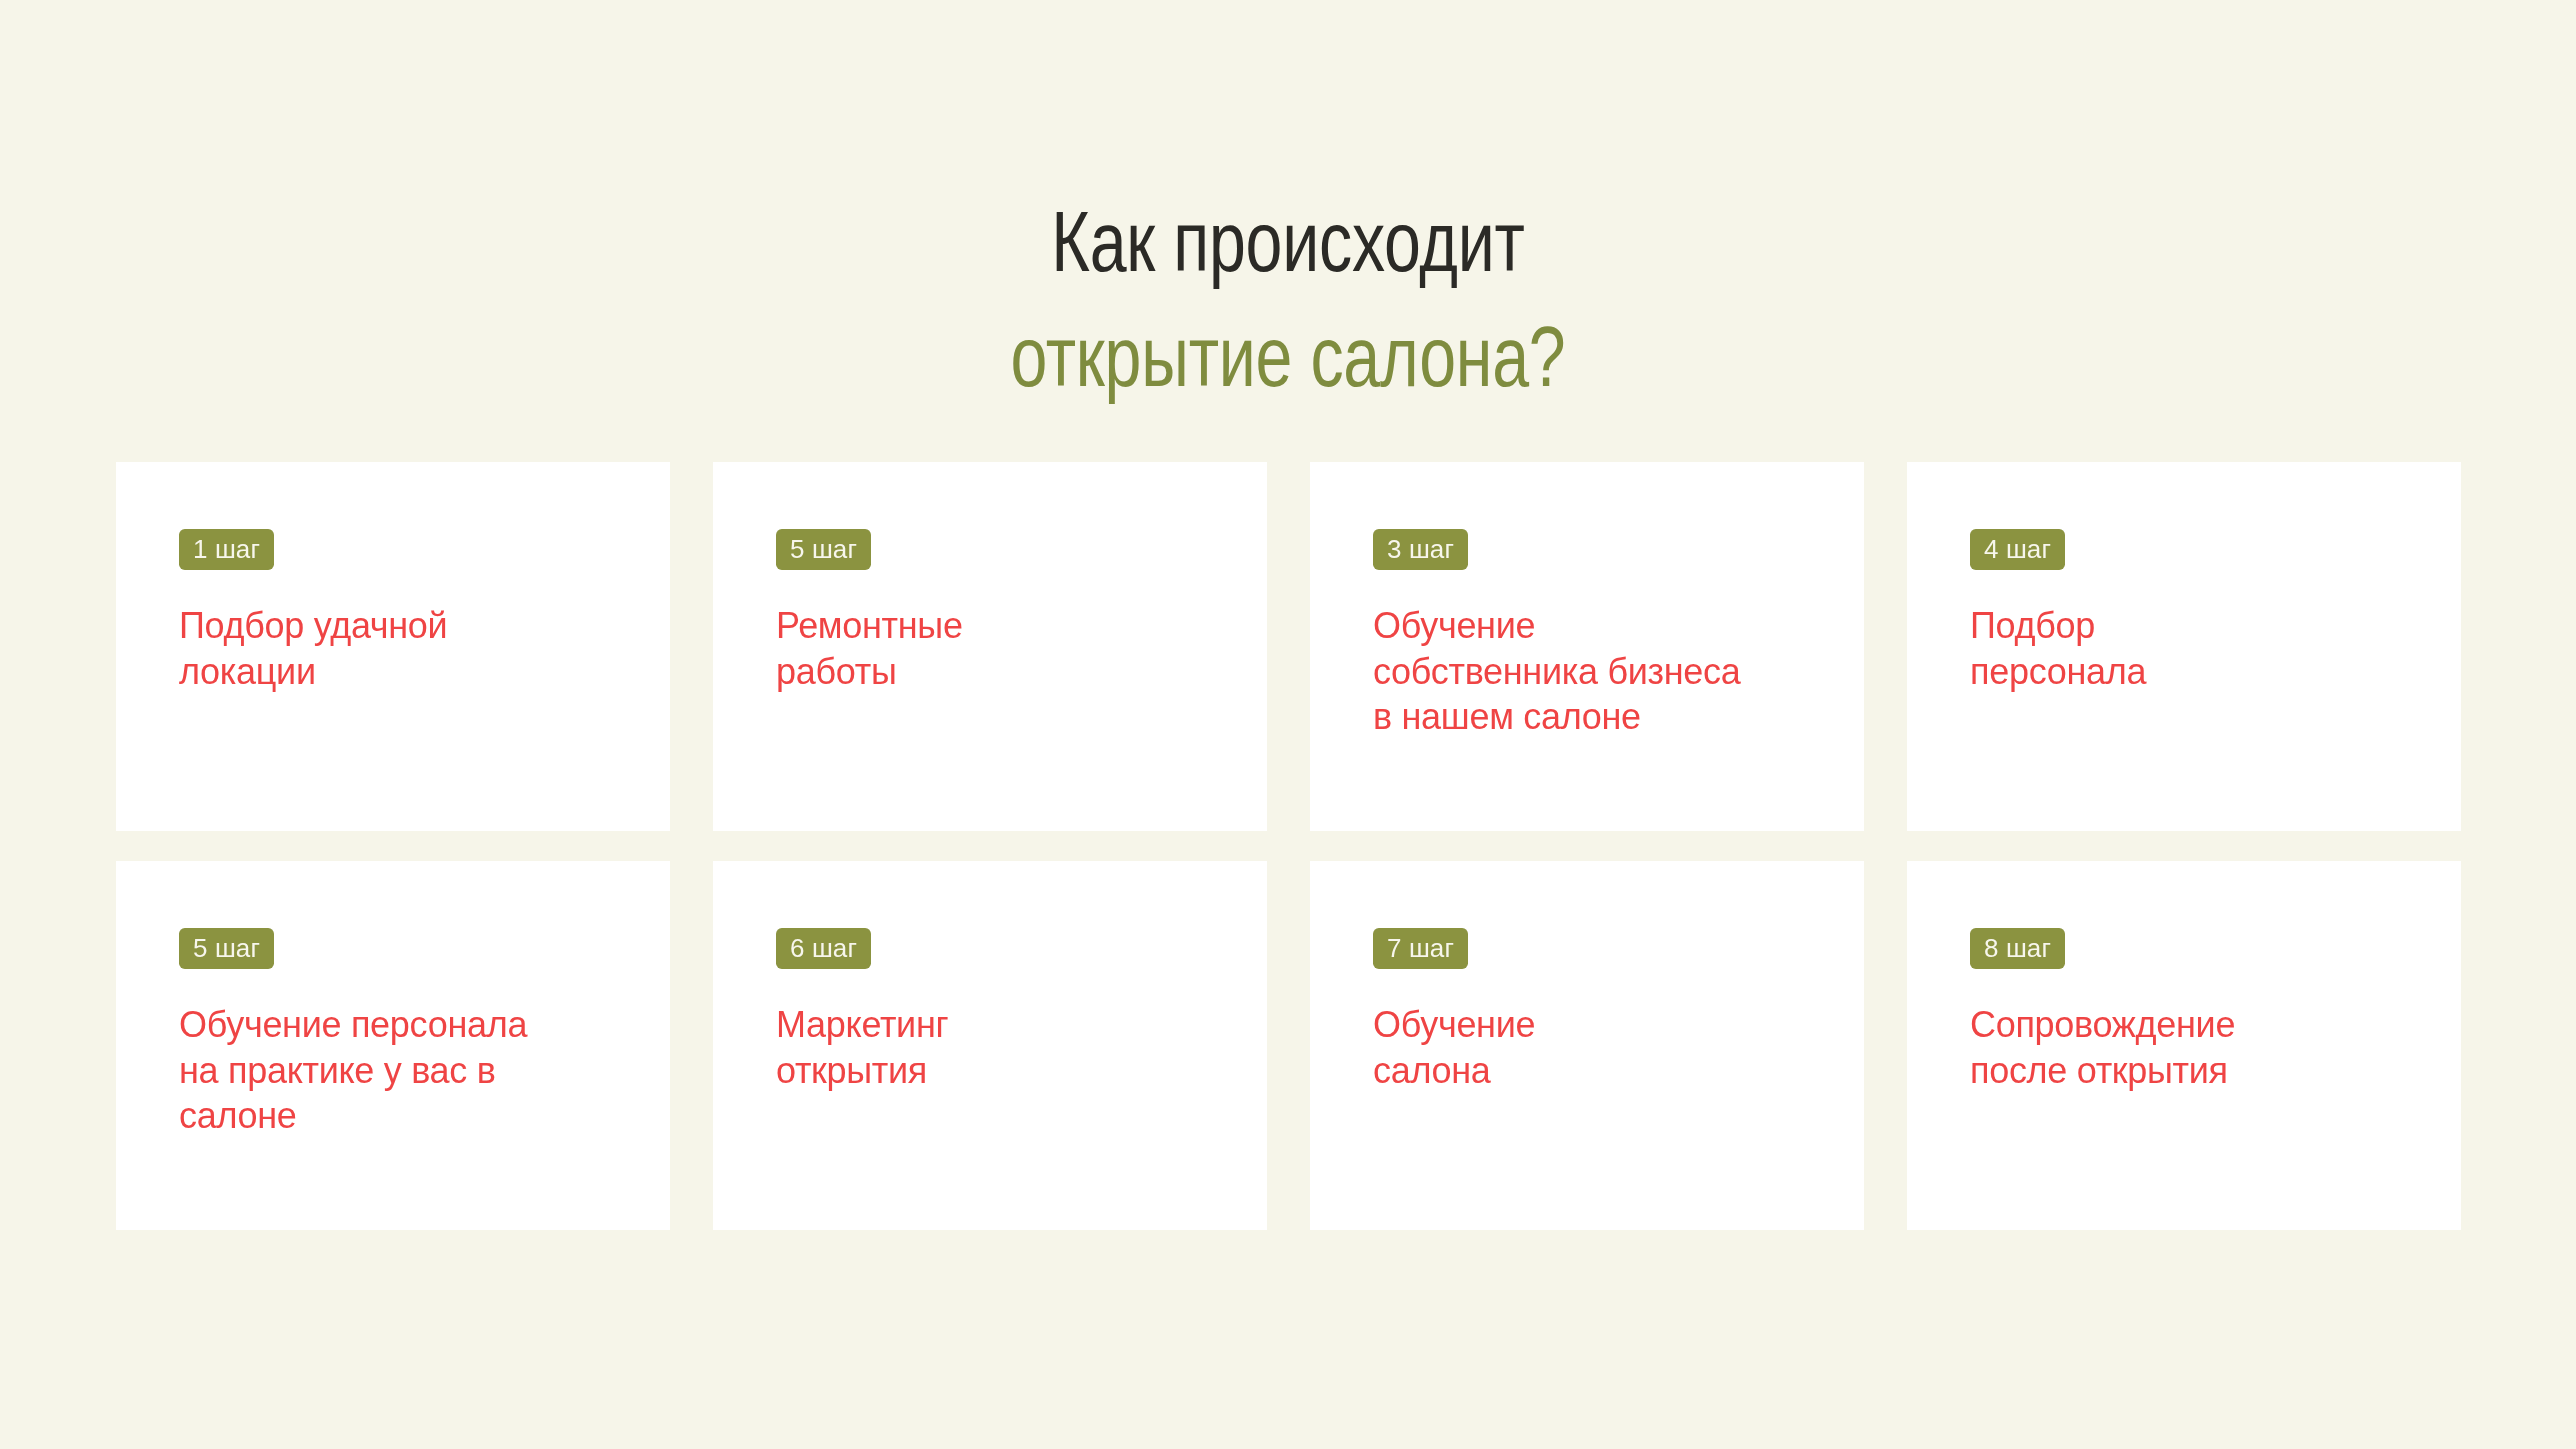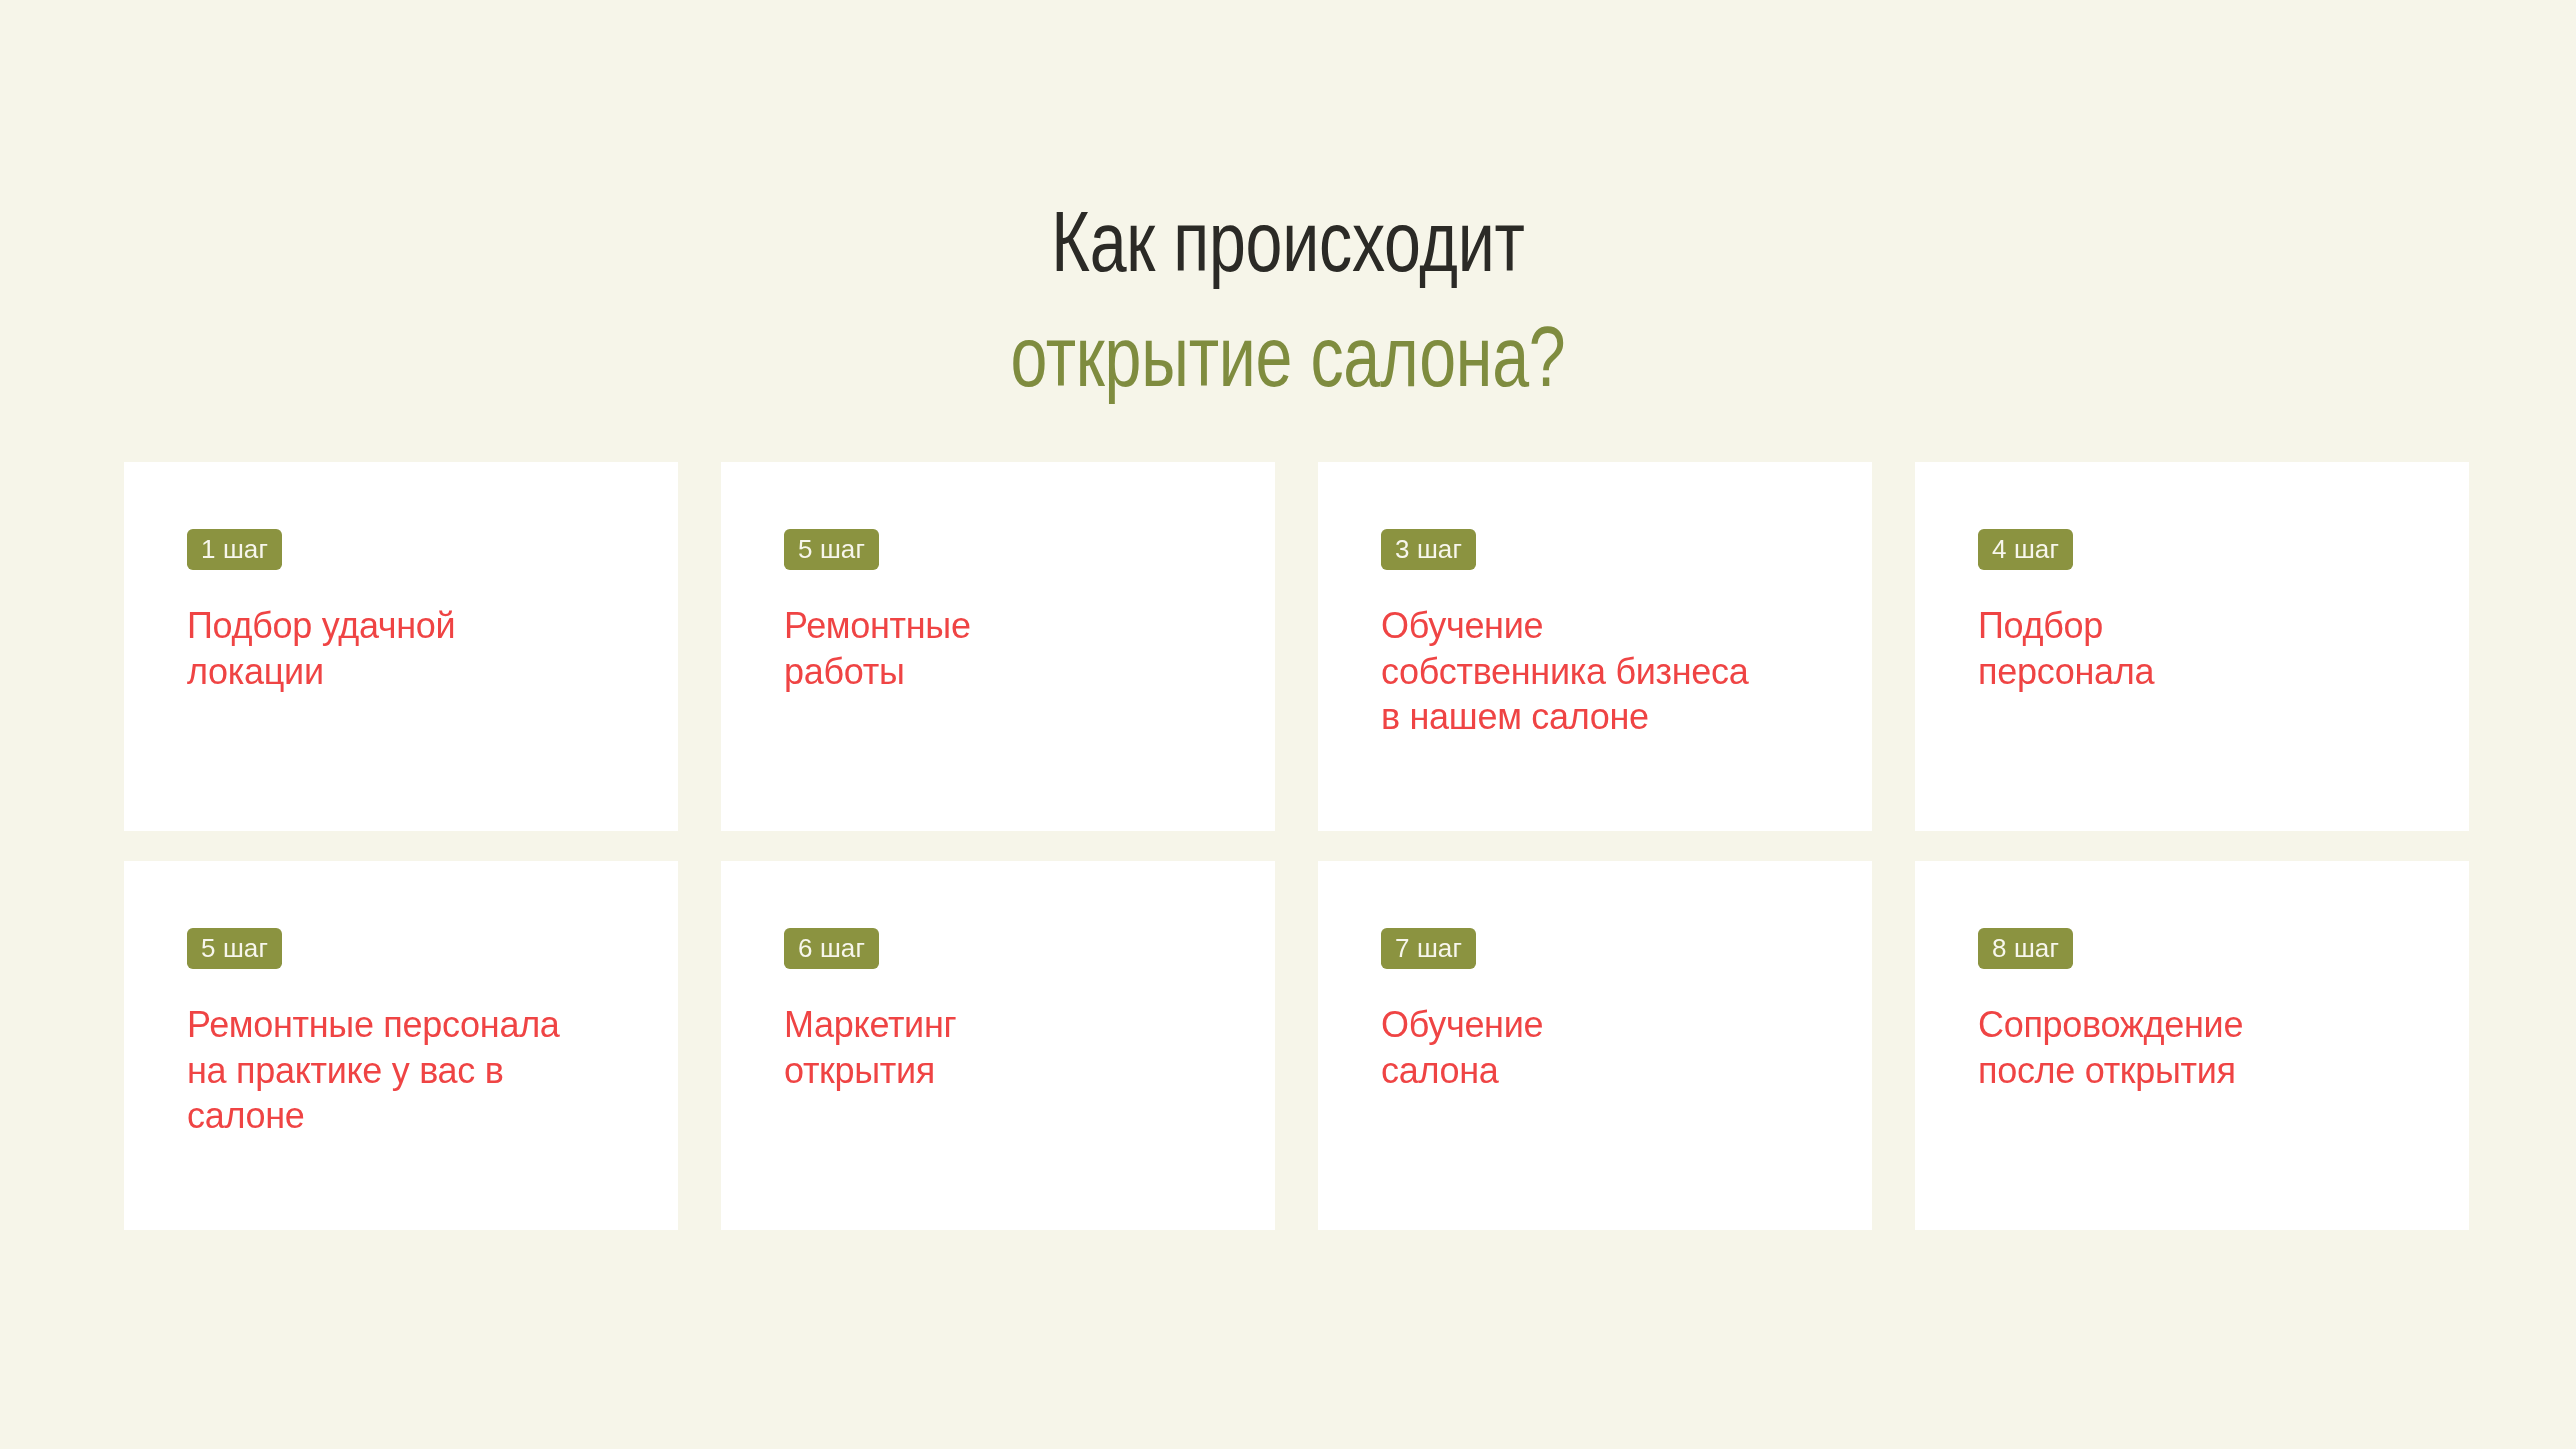--- a/index.html
+++ b/index.html
@@ -54,21 +54,20 @@
   .grid {
     position: absolute;
     left: 116px;
     top: 462px;
     width: 2346px;
     display: grid;
     grid-template-columns: repeat(4, 554px);
     grid-template-rows: 369px 369px;
     column-gap: 43px;
     row-gap: 30px;
-    margin-left: 8px;
   }
 
   .card {
     background: #ffffff;
     position: relative;
     padding: 67px 45px 0 63px;
     overflow: hidden;
   }
 
   .badge {
@@ -129,21 +128,21 @@
     </div>
 
     <div class="card">
       <span class="badge">4 шаг</span>
       <div class="card-title">Подбор
 персонала</div>
     </div>
 
     <div class="card">
       <span class="badge">5 шаг</span>
-      <div class="card-title">Ремонтные персонала
+      <div class="card-title">Обучение персонала
 на практике у вас в
 салоне</div>
     </div>
 
     <div class="card">
       <span class="badge">6 шаг</span>
       <div class="card-title">Маркетинг
 открытия</div>
     </div>
 

